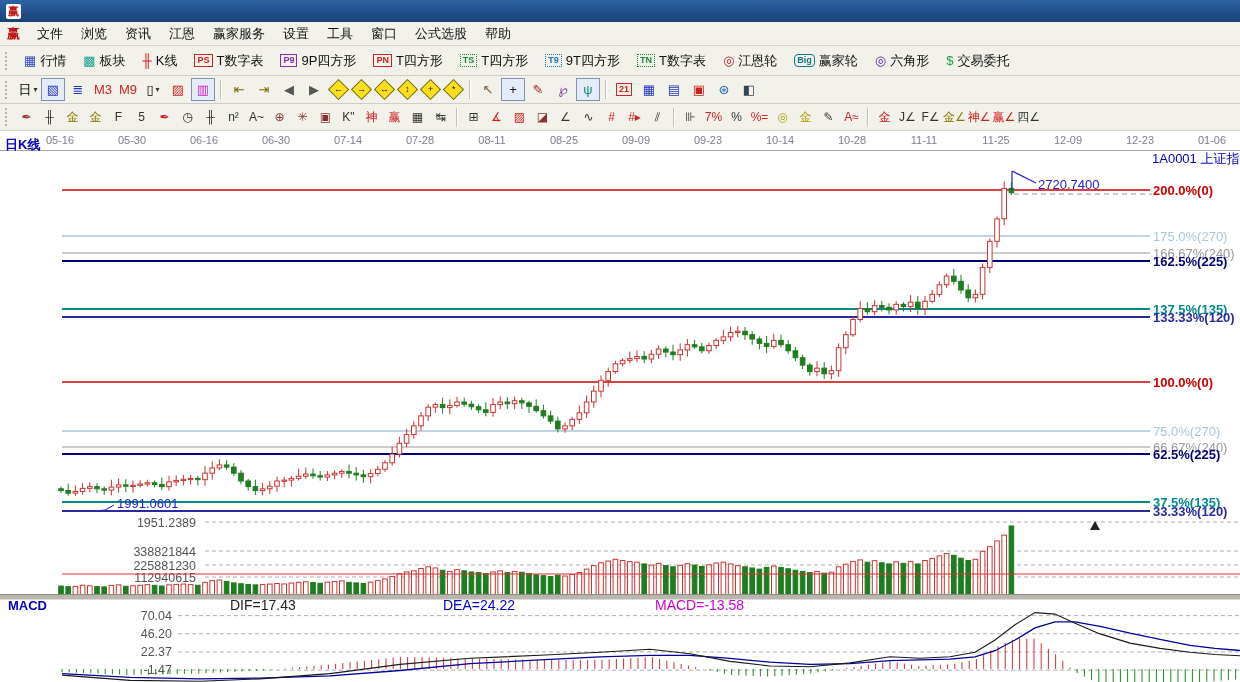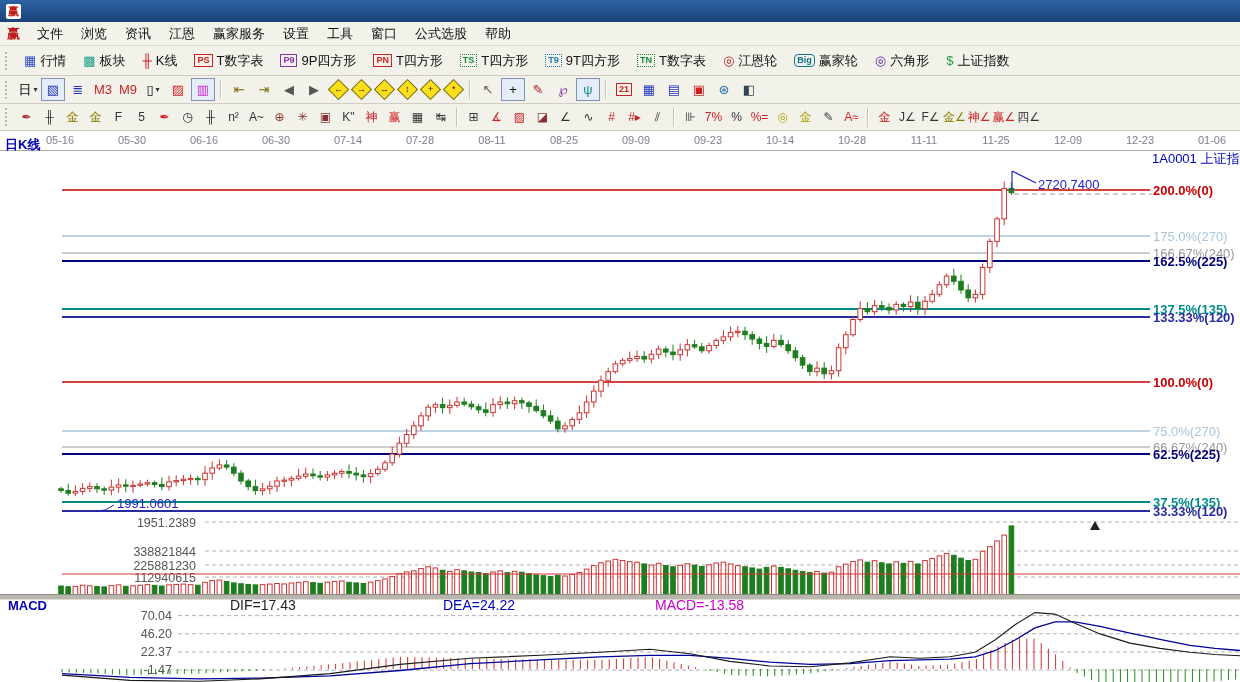--- a/index.html
+++ b/index.html
@@ -102,21 +102,21 @@
       <span class="tbm-item">
         <span class="badge round" style="color: rgb(17, 119, 136);">Big</span>
         <span>赢家轮</span>
       </span>
       <span class="tbm-item">
         <span class="iglyph" style="color: rgb(85, 34, 170);">◎</span>
         <span>六角形</span>
       </span>
       <span class="tbm-item">
         <span class="iglyph" style="color: rgb(34, 160, 68);">$</span>
-        <span>上证指数</span>
+        <span>交易委托</span>
       </span>
     </div>
   <div class="toolbar toolbar-chart">
       <span class="grip"></span>
       <span class="tb-btn">
         <span style="color: rgb(0, 0, 0);">日</span>
         <span class="dd">▾</span>
       </span>
       <span class="tb-btn sel">
         <span style="color: rgb(34, 51, 187);">▧</span>

